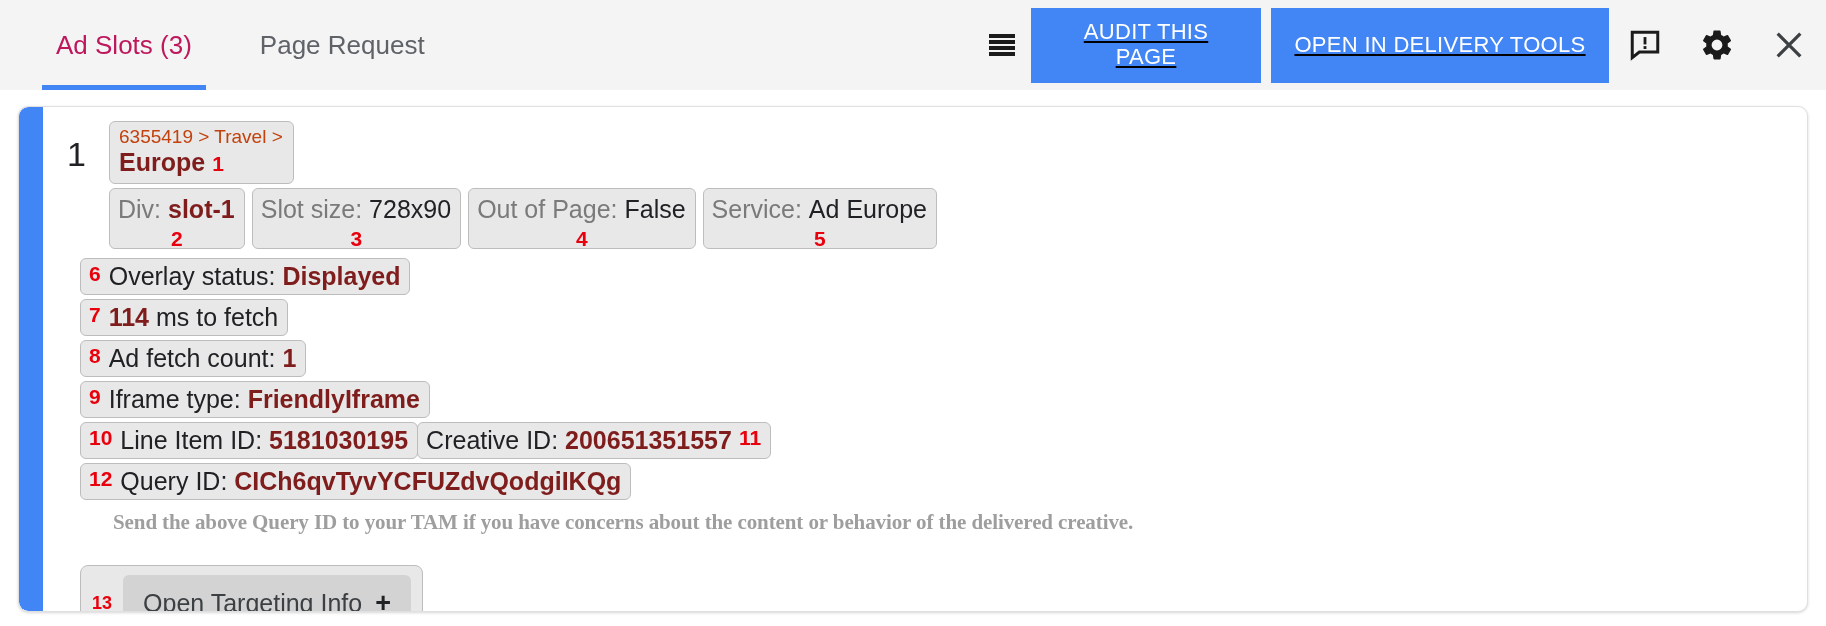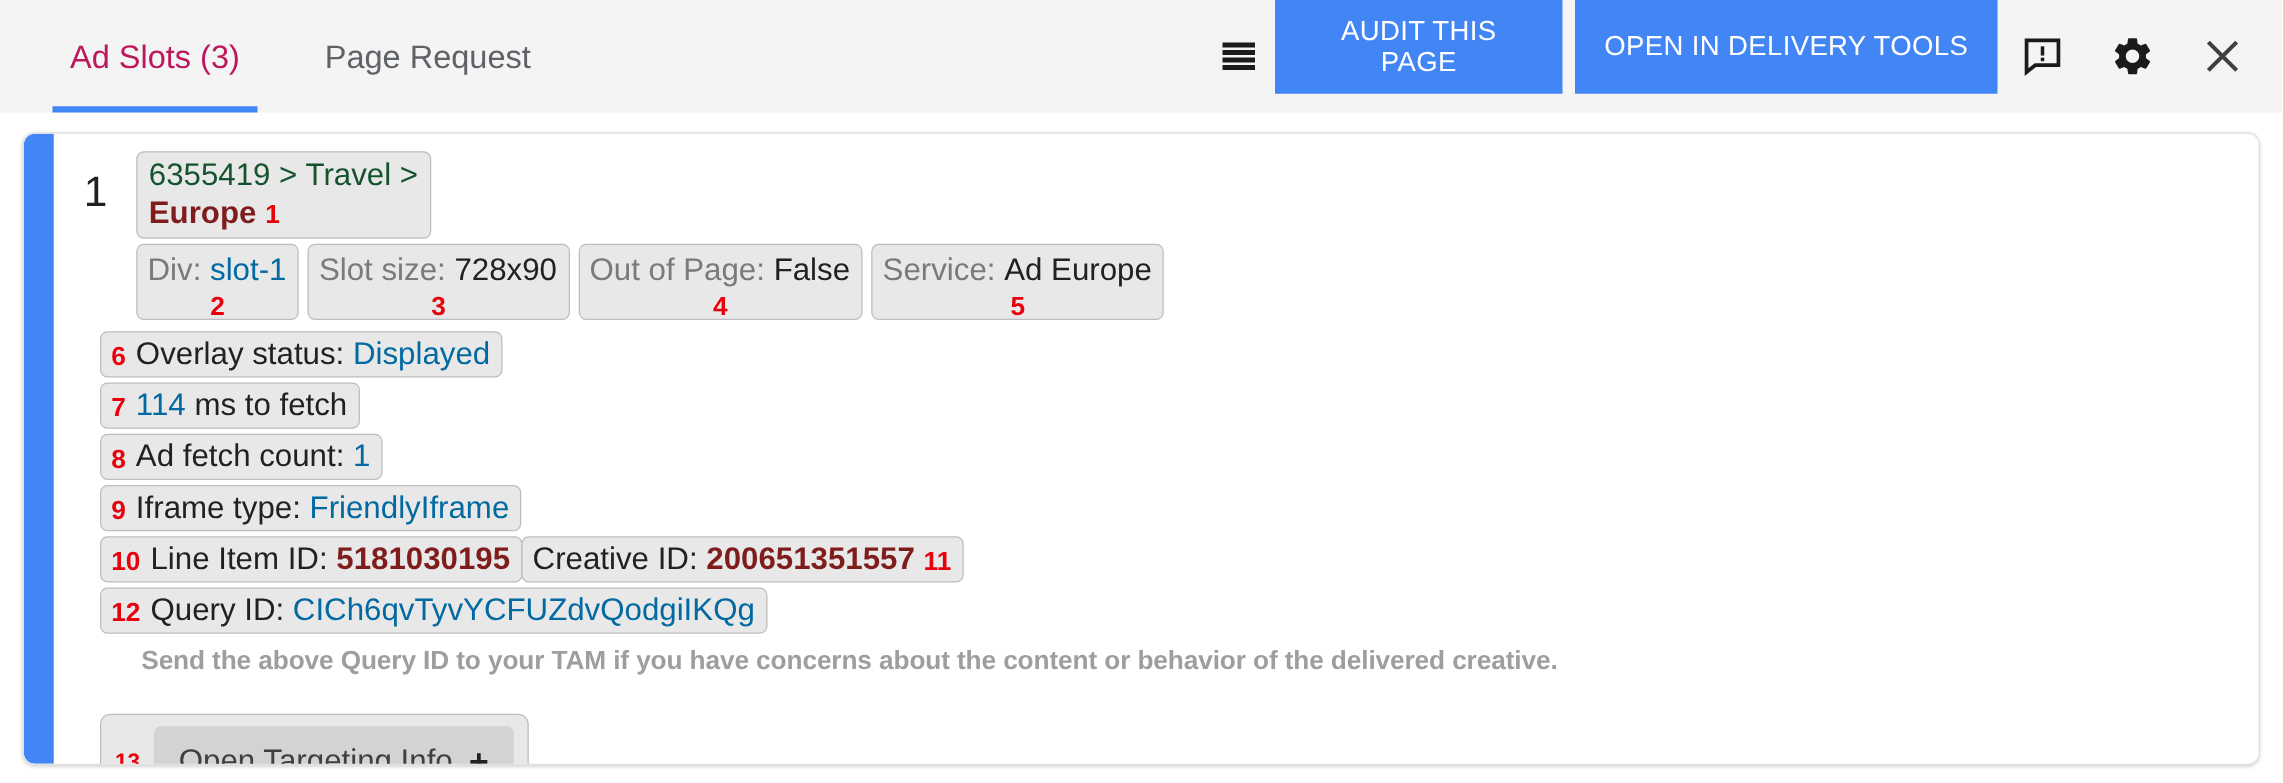--- a/index.html
+++ b/index.html
@@ -49,25 +49,26 @@
     left: 0;
     right: 0;
     bottom: 0;
     height: 5px;
     background: #4285f4;
   }
   .tab-gap { width: 40px; }
 
   .header-right {
     position: absolute;
-    right: 12px;
+    right: 1px;
     top: 0;
     height: 90px;
     display: flex;
-    align-items: flex-start;
+    align-items: center;
+    text-decoration: underline;
   }
   .menu-icon {
     width: 58px;
     height: 90px;
     display: flex;
     align-items: center;
     justify-content: center;
     cursor: pointer;
   }
   .menu-icon .bars {
@@ -150,43 +151,43 @@
     font-size: 34px;
     color: #202124;
     line-height: 1;
     padding-top: 16px;
     width: 42px;
     flex: none;
   }
 
   .chip {
     display: inline-flex;
-    align-items: flex-end;
+    align-items: flex-start;
     background: #e8e8e8;
     border: 1px solid #bdbdbd;
     border-radius: 6px;
     padding: 3px 9px 3px 8px;
     font-size: 25px;
     color: #202124;
     white-space: nowrap;
     box-sizing: border-box;
     position: relative;
   }
   .chip .lbl { color: #7a7a7a; }
-  .chip .val { color: #0369a1; font-weight: normal; }
+  .chip .val { color: #7f1d1d; font-weight: bold; }
   .chip .val-plain { color: #202124; }
   .chip .val-blue { color: #7f1d1d; font-weight: bold; }
 
   .breadcrumb-chip {
     flex-direction: column;
     align-items: flex-start;
     line-height: 1.18;
     padding: 4px 10px 5px 9px;
   }
-  .breadcrumb-chip .bc-line1 { color: #14532d; font-size: 25px; }
+  .breadcrumb-chip .bc-line1 { color: #c2410c; font-size: 19px; }
   .breadcrumb-chip .bc-line2 { font-size: 25px; }
   .bc-europe { color: #7f1d1d; font-weight: bold; }
 
   .mark {
     color: #e8000d;
     font-weight: bold;
     font-size: 21px;
   }
   .mark-lead { margin-right: 8px; }
   .mark-trail { margin-left: 7px; }
@@ -228,20 +229,21 @@
 
   .query-row { padding-left: 13px; }
 
   .tam-note {
     margin-top: 10px;
     padding-left: 46px;
     font-size: 21px;
     font-weight: bold;
     color: #9e9e9e;
     letter-spacing: -0.1px;
+    font-family: Liberation Serif, serif;
   }
 
   .targeting-wrap {
     margin-top: 30px;
     padding-left: 13px;
   }
   .targeting-chip {
     display: inline-flex;
     align-items: center;
     background: #e8e8e8;

